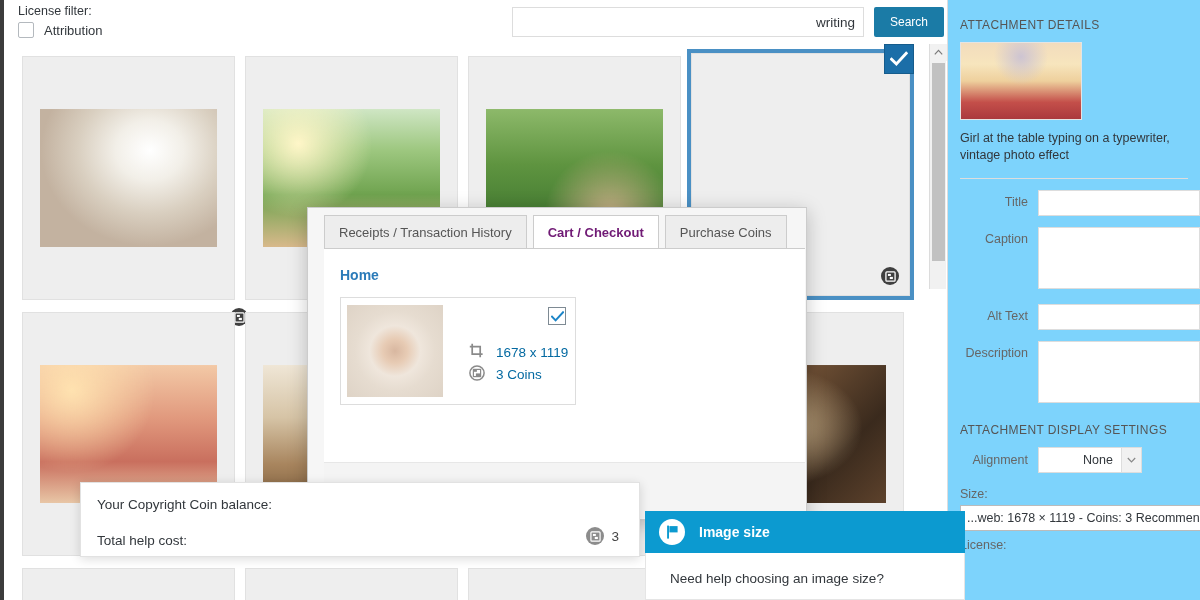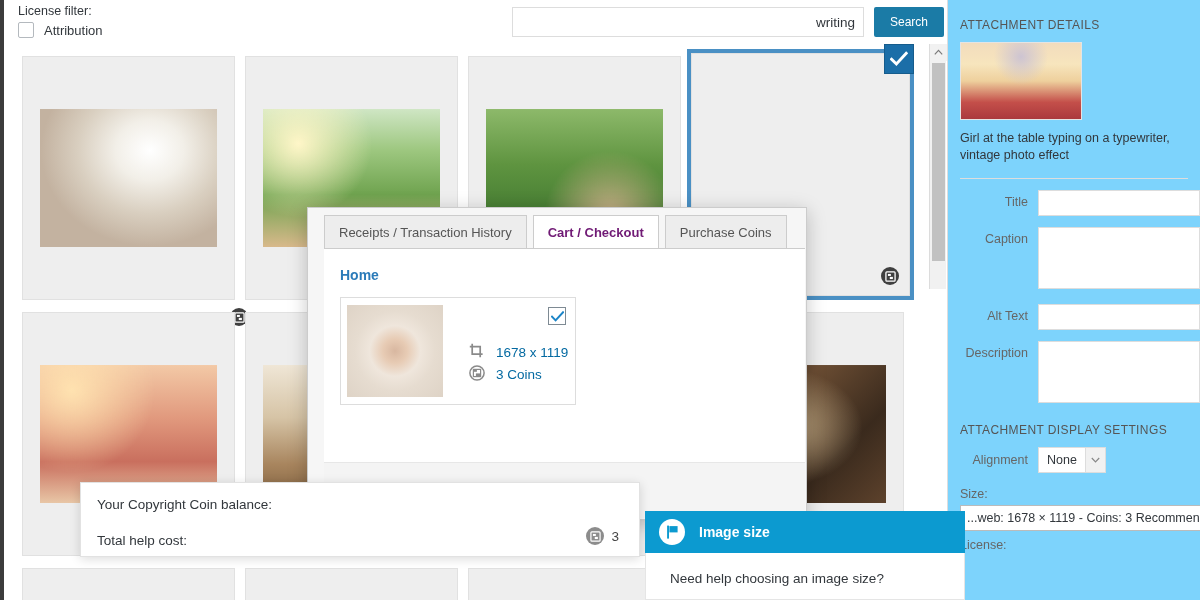--- a/index.html
+++ b/index.html
@@ -131,20 +131,21 @@
   .sb-heading2 {
     font-size:12px; color:#555; letter-spacing:0.4px; text-transform:uppercase;
     padding:16px 0 6px 12px;
   }
   .align-row { display:flex; align-items:center; padding-left:12px; margin-top:4px; }
   .align-label { font-size:12.5px; color:#666; width:78px; text-align:right; padding-right:10px; }
   .sel {
     height:26px; border:1px solid #ddd; background:#fff; font-size:12.5px;
     color:#32373c; display:flex; align-items:center; min-width:66px;
     font-family:"Liberation Sans", sans-serif;
+    padding-left:36px;
   }
   .sel .sel-val { padding:0 8px; flex:1 1 auto; }
   .sel .sel-arrow {
     width:20px; height:24px; background:#f1f1f1; border-left:1px solid #ddd;
     display:flex; align-items:center; justify-content:center;
   }
   .sel .sel-arrow svg { width:9px; height:6px; }
   .size-label { font-size:12.5px; color:#666; padding-left:12px; margin-top:14px; }
   .size-select {
     margin:4px 0 0 12px; height:26px; border:1px solid #bbb; background:#fff;

